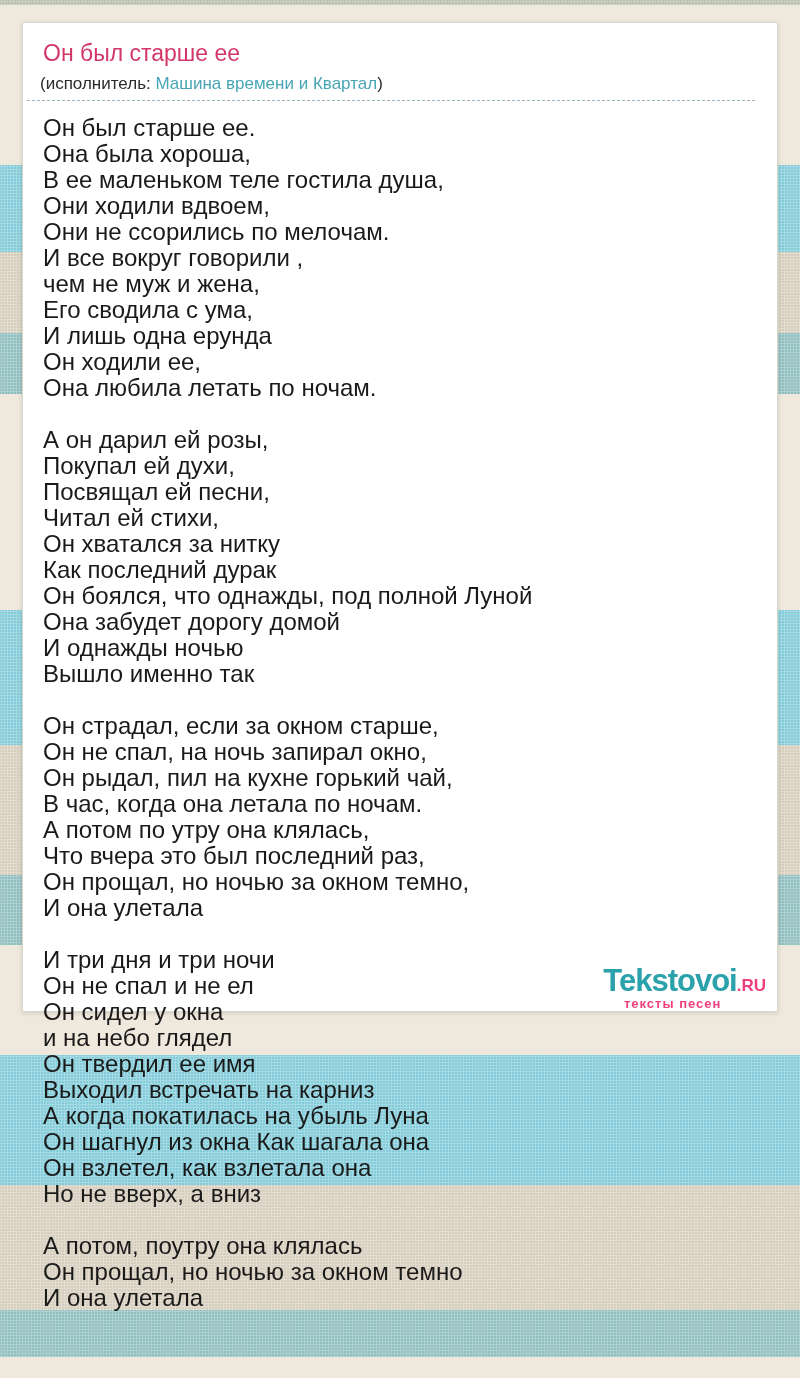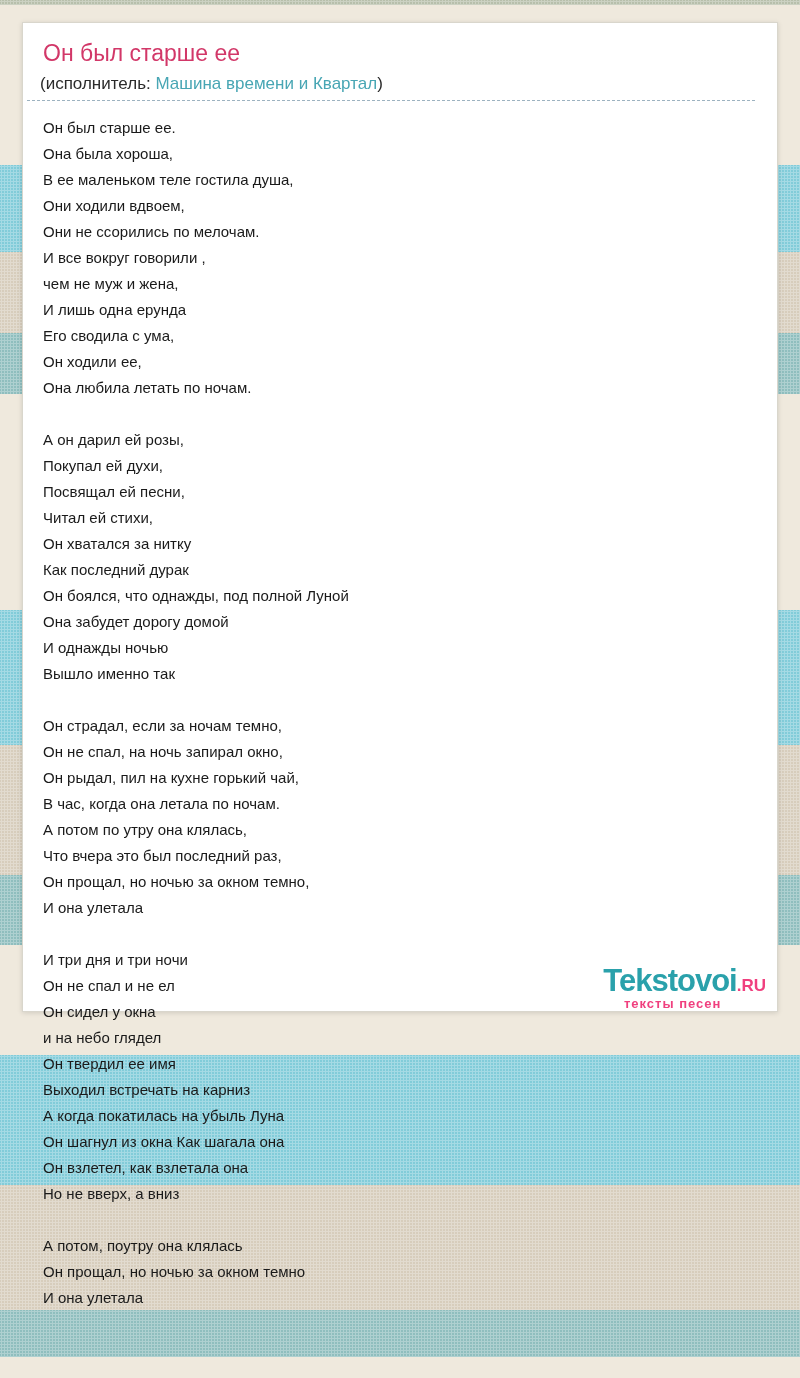--- a/index.html
+++ b/index.html
@@ -66,21 +66,21 @@
     cursor:pointer;
     text-align:right;
   }
   .dashed-sep{
     margin:6px 22px 0 4px;
     height:0;
     border-top:1px dashed var(--dashed-line);
   }
   .lyrics{
     margin:14px 20px 16px 20px;
-    font-size:15px;line-height:26px;
+    font-size:24px;line-height:26px;
     color:var(--text);
   }
   .stanza + .stanza{margin-top:26px;}
   
   .logo{
     position:absolute;
     right:11px;bottom:1px;
     text-align:center;
     cursor:pointer;
     line-height:1;
@@ -128,39 +128,39 @@
   <div class="dashed-sep"></div>
   <div class="lyrics">
       <div class="stanza">
         <div class="lyric-line">Он был старше ее.</div>
         <div class="lyric-line">Она была хороша,</div>
         <div class="lyric-line">В ее маленьком теле гостила душа,</div>
         <div class="lyric-line">Они ходили вдвоем,</div>
         <div class="lyric-line">Они не ссорились по мелочам.</div>
         <div class="lyric-line">И все вокруг говорили ,</div>
         <div class="lyric-line">чем не муж и жена,</div>
+        <div class="lyric-line">Его сводила с ума,</div>
         <div class="lyric-line">И лишь одна ерунда</div>
-        <div class="lyric-line">Его сводила с ума,</div>
         <div class="lyric-line">Он ходили ее,</div>
         <div class="lyric-line">Она любила летать по ночам.</div>
       </div>
       <div class="stanza">
         <div class="lyric-line">А он дарил ей розы,</div>
         <div class="lyric-line">Покупал ей духи,</div>
         <div class="lyric-line">Посвящал ей песни,</div>
         <div class="lyric-line">Читал ей стихи,</div>
         <div class="lyric-line">Он хватался за нитку</div>
         <div class="lyric-line">Как последний дурак</div>
         <div class="lyric-line">Он боялся, что однажды, под полной Луной</div>
         <div class="lyric-line">Она забудет дорогу домой</div>
         <div class="lyric-line">И однажды ночью</div>
         <div class="lyric-line">Вышло именно так</div>
       </div>
       <div class="stanza">
-        <div class="lyric-line">Он страдал, если за ночам темно,</div>
+        <div class="lyric-line">Он страдал, если за окном старше,</div>
         <div class="lyric-line">Он не спал, на ночь запирал окно,</div>
         <div class="lyric-line">Он рыдал, пил на кухне горький чай,</div>
         <div class="lyric-line">В час, когда она летала по ночам.</div>
         <div class="lyric-line">А потом по утру она клялась,</div>
         <div class="lyric-line">Что вчера это был последний раз,</div>
         <div class="lyric-line">Он прощал, но ночью за окном темно,</div>
         <div class="lyric-line">И она улетала</div>
       </div>
       <div class="stanza">
         <div class="lyric-line">И три дня и три ночи</div>

